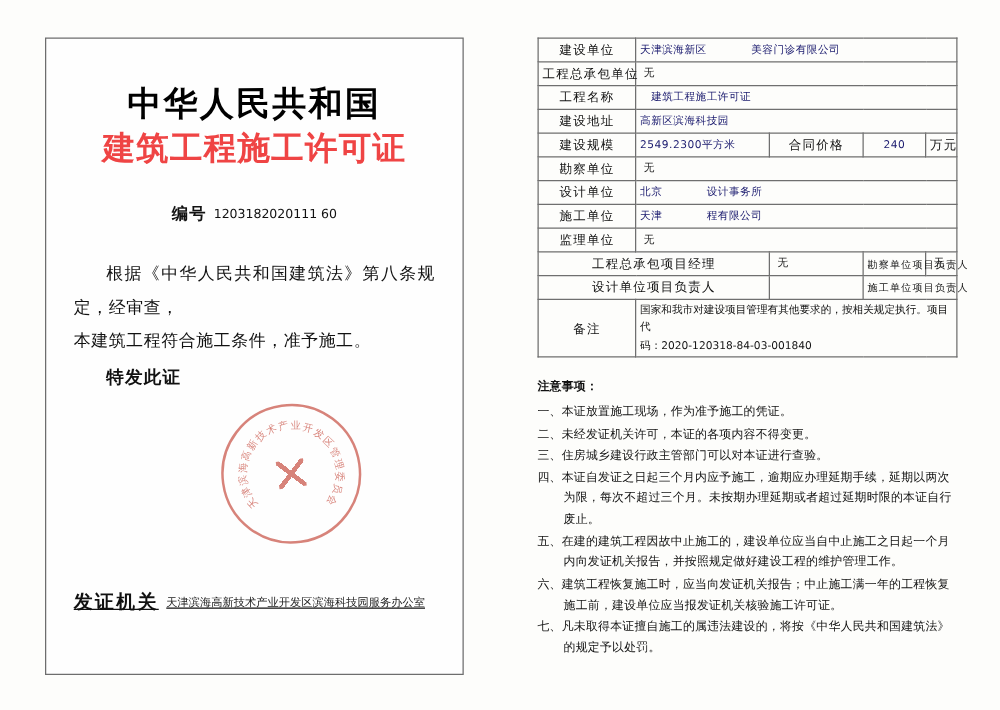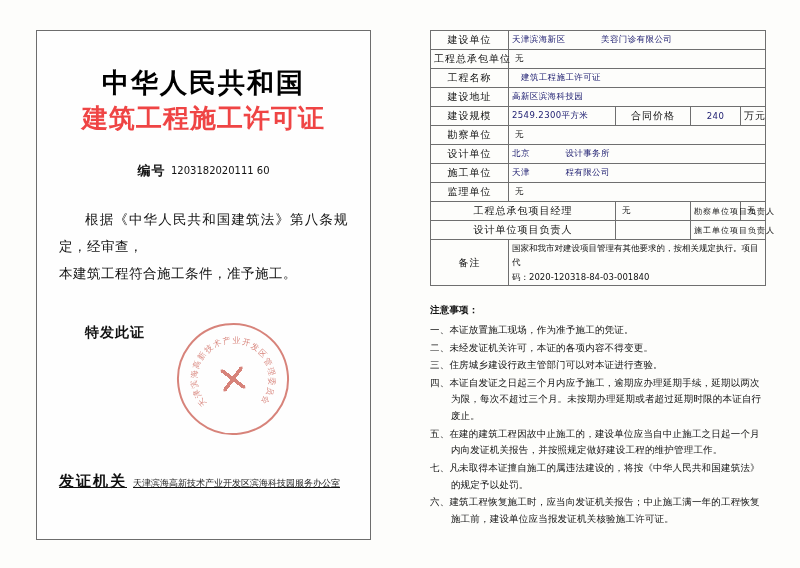--- a/index.html
+++ b/index.html
@@ -75,21 +75,21 @@
     text-align: justify;
     letter-spacing: 0.5px;
   }
   .cert-body p {
     margin: 0;
   }
   .cert-body .indent {
     text-indent: 26px;
   }
   .cert-issue {
-    margin-top: 37px;
+    margin-top: 6px;
     text-indent: 26px;
     font-size: 14px;
     font-weight: bold;
     letter-spacing: 1px;
   }
 
   
   .seal {
     position: absolute;
     left: 140px;
@@ -353,19 +353,19 @@
     </table>
 
     <div class="notes">
       <div class="ntitle">注意事项：</div>
       <ul>
         <li>一、本证放置施工现场，作为准予施工的凭证。</li>
         <li>二、未经发证机关许可，本证的各项内容不得变更。</li>
         <li>三、住房城乡建设行政主管部门可以对本证进行查验。</li>
         <li>四、本证自发证之日起三个月内应予施工，逾期应办理延期手续，延期以两次为限，每次不超过三个月。未按期办理延期或者超过延期时限的本证自行废止。</li>
         <li>五、在建的建筑工程因故中止施工的，建设单位应当自中止施工之日起一个月内向发证机关报告，并按照规定做好建设工程的维护管理工作。</li>
+        <li>六、建筑工程恢复施工时，应当向发证机关报告；中止施工满一年的工程恢复施工前，建设单位应当报发证机关核验施工许可证。</li>
         <li>七、凡未取得本证擅自施工的属违法建设的，将按《中华人民共和国建筑法》的规定予以处罚。</li>
-        <li>六、建筑工程恢复施工时，应当向发证机关报告；中止施工满一年的工程恢复施工前，建设单位应当报发证机关核验施工许可证。</li>
       </ul>
     </div>
   </div>
 
 </div>
 
 </body></html>

